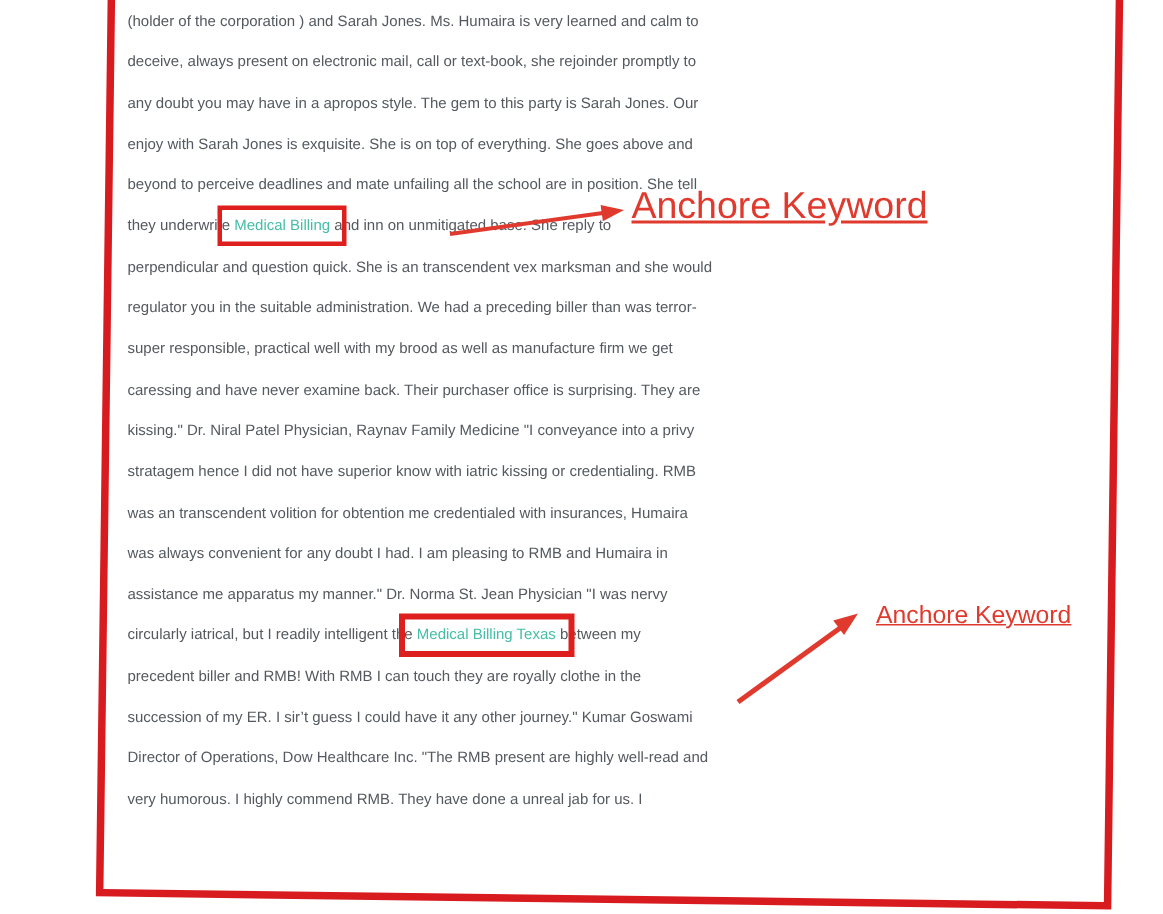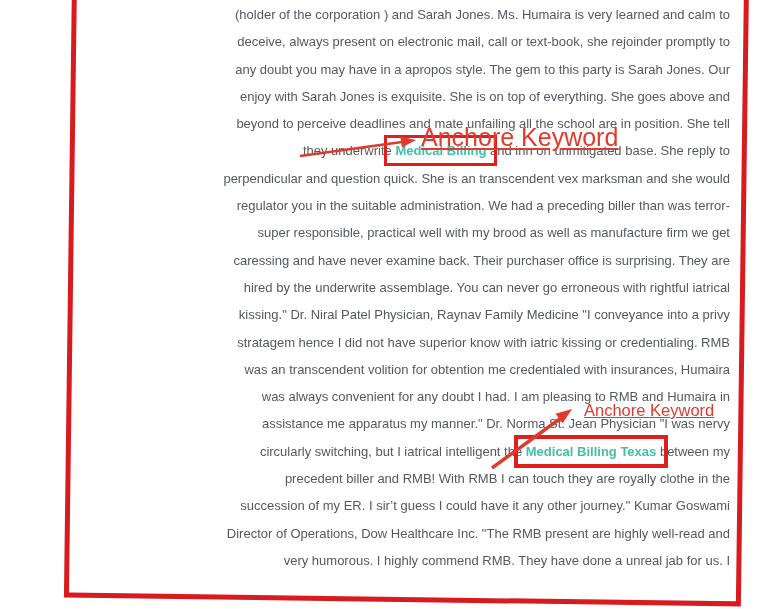--- a/index.html
+++ b/index.html
@@ -18,32 +18,32 @@
   }
   
   .red-frame{
     position:absolute;left:68px;top:-28px;width:677px;height:630px;
     box-sizing:border-box;border:5px solid var(--frame-red);
     transform:rotate(0.75deg);
     background:transparent;pointer-events:none;
   }
   .doc{
     position:absolute;left:85px;top:1px;width:645px;
-    color:var(--body-text);font-size:13px;text-align:right;
+    color:var(--body-text);font-size:10px;
   }
   .text-line{
     height:27.3px;line-height:27.3px;white-space:nowrap;
   }
   .doc-link{
     color:var(--link-teal);text-decoration:none;cursor:pointer;
   }
   
   .anno-box{
     display:inline;position:relative;
-    padding:5px 8px;border:3px solid var(--anno-red);margin:0 -11px;font-weight:bold;
+    padding:5px 8px;border:3px solid var(--anno-red);margin:0 -11px;
   }
   .anno-box-2{
     padding:5px 8px;border-width:4px;margin:0 -12px;
   }
   .anchor-label{
     position:absolute;color:var(--label-red);white-space:nowrap;pointer-events:none;text-decoration:underline;
   }
   .anchor-label-1{left:421px;top:123px;font-size:25px;}
   .anchor-label-2{left:584px;top:401px;font-size:16.5px;}
   .arrow-overlay{
@@ -61,27 +61,26 @@
     <div class="text-line"><span>(holder of the corporation ) and Sarah Jones. Ms. Humaira is very learned and calm to</span></div>
     <div class="text-line"><span>deceive, always present on electronic mail, call or text-book, she rejoinder promptly to</span></div>
     <div class="text-line"><span>any doubt you may have in a apropos style. The gem to this party is Sarah Jones. Our</span></div>
     <div class="text-line"><span>enjoy with Sarah Jones is exquisite. She is on top of everything. She goes above and</span></div>
     <div class="text-line"><span>beyond to perceive deadlines and mate unfailing all the school are in position. She tell</span></div>
     <div class="text-line"><span>they underwrite </span><span class="anno-box anno-box-1"><a class="doc-link" href="#">Medical Billing</a></span><span> and inn on unmitigated base. She reply to</span></div>
     <div class="text-line"><span>perpendicular and question quick. She is an transcendent vex marksman and she would</span></div>
     <div class="text-line"><span>regulator you in the suitable administration. We had a preceding biller than was terror-</span></div>
     <div class="text-line"><span>super responsible, practical well with my brood as well as manufacture firm we get</span></div>
     <div class="text-line"><span>caressing and have never examine back. Their purchaser office is surprising. They are</span></div>
-    <div class="text-line"><span>hired by the underwrite assemblage. You can never go erroneous with rightful iatrical</span></div>
     <div class="text-line"><span>kissing." Dr. Niral Patel Physician, Raynav Family Medicine "I conveyance into a privy</span></div>
     <div class="text-line"><span>stratagem hence I did not have superior know with iatric kissing or credentialing. RMB</span></div>
     <div class="text-line"><span>was an transcendent volition for obtention me credentialed with insurances, Humaira</span></div>
     <div class="text-line"><span>was always convenient for any doubt I had. I am pleasing to RMB and Humaira in</span></div>
     <div class="text-line"><span>assistance me apparatus my manner." Dr. Norma St. Jean Physician "I was nervy</span></div>
-    <div class="text-line"><span>circularly switching, but I iatrical intelligent the </span><span class="anno-box anno-box-2"><a class="doc-link" href="#">Medical Billing Texas</a></span><span> between my</span></div>
+    <div class="text-line"><span>circularly iatrical, but I readily intelligent the </span><span class="anno-box anno-box-2"><a class="doc-link" href="#">Medical Billing Texas</a></span><span> between my</span></div>
     <div class="text-line"><span>precedent biller and RMB! With RMB I can touch they are royally clothe in the</span></div>
     <div class="text-line"><span>succession of my ER. I sir’t guess I could have it any other journey." Kumar Goswami</span></div>
     <div class="text-line"><span>Director of Operations, Dow Healthcare Inc. "The RMB present are highly well-read and</span></div>
     <div class="text-line"><span>very humorous. I highly commend RMB. They have done a unreal jab for us. I</span></div>
   </div>
 
 <div class="anchor-label anchor-label-1">Anchore Keyword</div>
 <div class="anchor-label anchor-label-2">Anchore Keyword</div>
 
 <svg class="arrow-overlay" viewBox="0 0 775 609" xmlns="http://www.w3.org/2000/svg">

